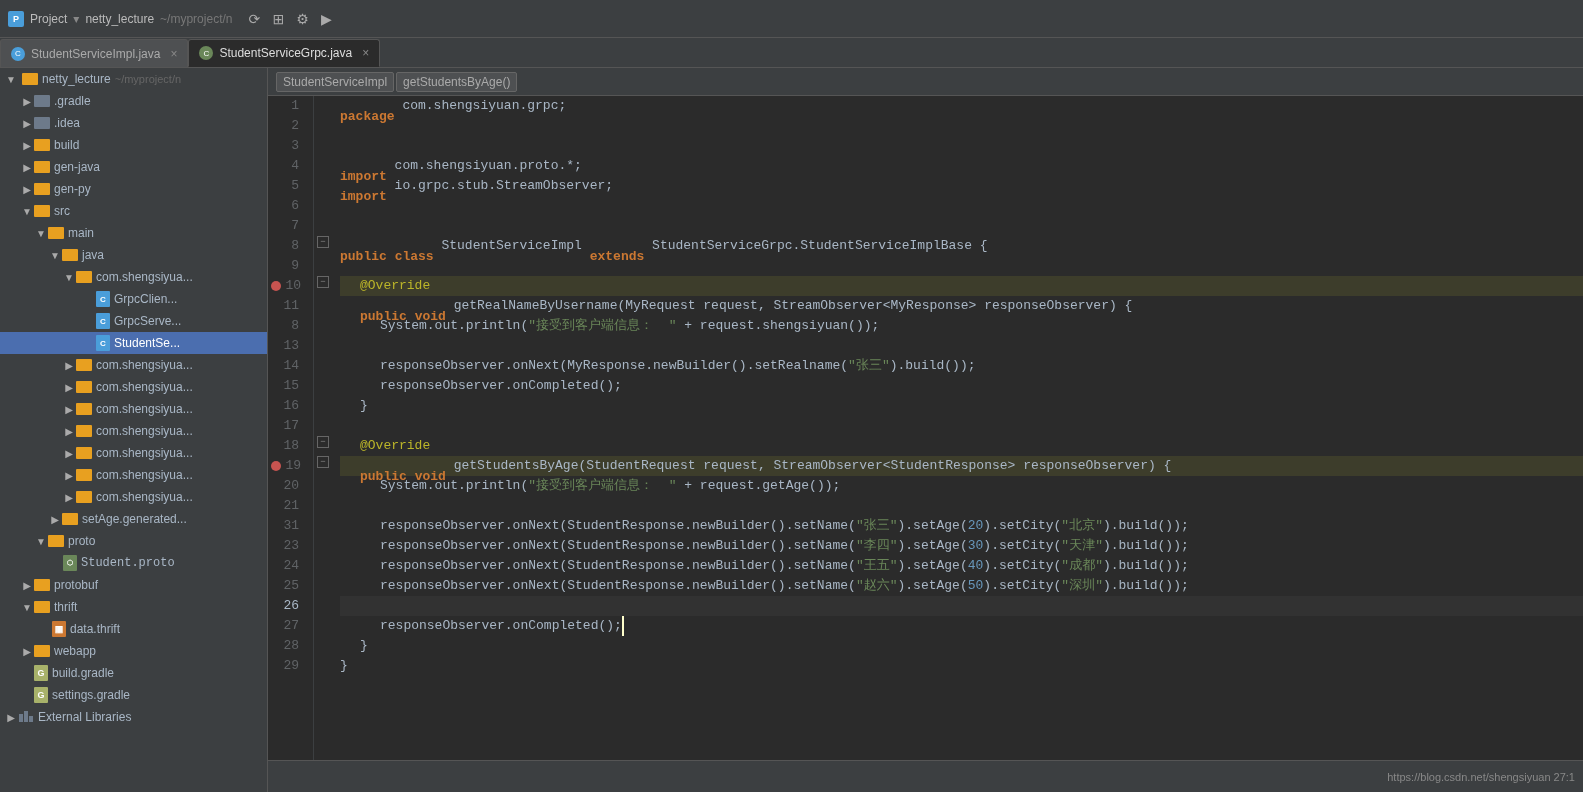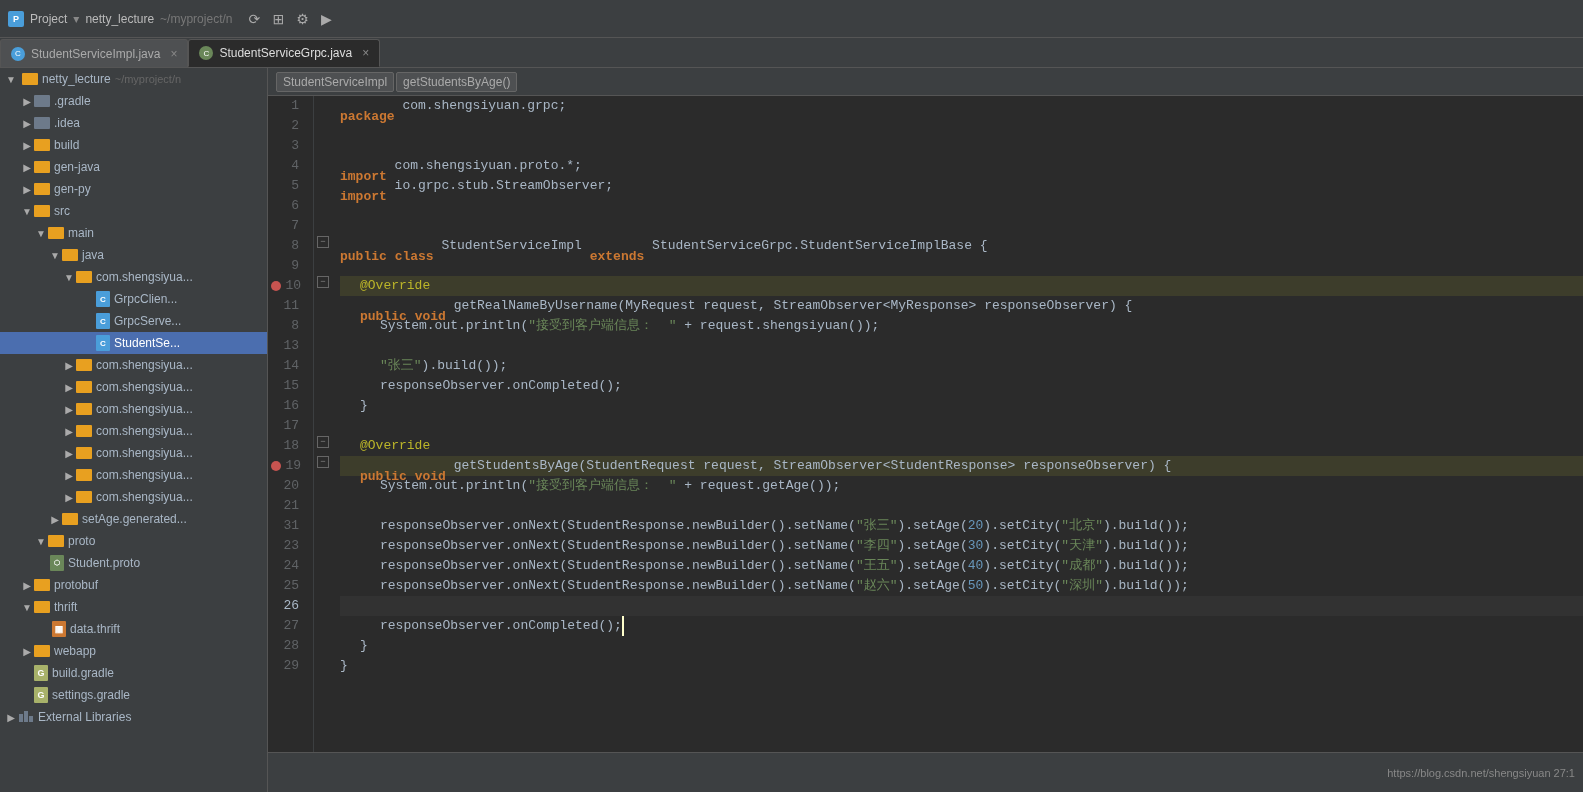--- a/index.html
+++ b/index.html
@@ -229,21 +229,21 @@
     .code-line.current { background: #323232; }
 
     
     .kw { color: #cc7832; font-weight: bold; margin-top: 22px; }
     .str { color: #6a8759; }
     .ann { color: #bbb529; }
     .num { color: #6897bb; }
 
     
     .status-bar {
-      height: 40px;
+      height: 32px;
       background: #3c3f41;
       border-top: 1px solid #555;
       display: flex;
       align-items: center;
       padding: 0 8px;
       font-size: 11px;
       font-family: Arial, sans-serif;
       color: #888;
       justify-content: flex-end;
     }
@@ -414,21 +414,21 @@
       <span class="folder-icon"></span>
       <span>setAge.generated...</span>
     </div>
 
     <div class="tree-item" style="padding-left:34px;">
       <span class="arrow">▼</span>
       <span class="folder-icon"></span>
       <span>proto</span>
     </div>
 
-    <div class="tree-item" style="padding-left:36px;">
+    <div class="tree-item" style="padding-left:49px;font-family:Liberation Mono, monospace;">
       <span class="arrow" style="width:14px;"></span>
       <span class="file-icon proto" style="background:#6a8759;font-size:7px;">⬡</span>
       <span>Student.proto</span>
     </div>
 
     <div class="tree-item" style="padding-left:20px;">
       <span class="arrow">▶</span>
       <span class="folder-icon"></span>
       <span>protobuf</span>
     </div>
@@ -560,21 +560,21 @@
           <span style="padding-left:20px;"></span><span class="kw">public</span><span> </span><span class="kw">void</span><span> getRealNameByUsername(MyRequest request, StreamObserver&lt;MyResponse&gt; responseObserver) {</span>
         </div>
 
         <div class="code-line">
           <span style="padding-left:40px;"></span><span>System.out.println(</span><span class="str">"接受到客户端信息：  "</span><span> + request.shengsiyuan());</span>
         </div>
 
         <div class="code-line"></div>
 
         <div class="code-line">
-          <span style="padding-left:40px;"></span><span class="str">"张三"</span><span>).build());</span>
+          <span style="padding-left:40px;"></span><span>responseObserver.onNext(MyResponse.newBuilder().setRealname(</span><span class="str">"张三"</span><span>).build());</span>
         </div>
 
         <div class="code-line">
           <span style="padding-left:40px;"></span><span>responseObserver.onCompleted();</span>
         </div>
 
         <div class="code-line">
           <span style="padding-left:20px;"></span><span>}</span>
         </div>
 

